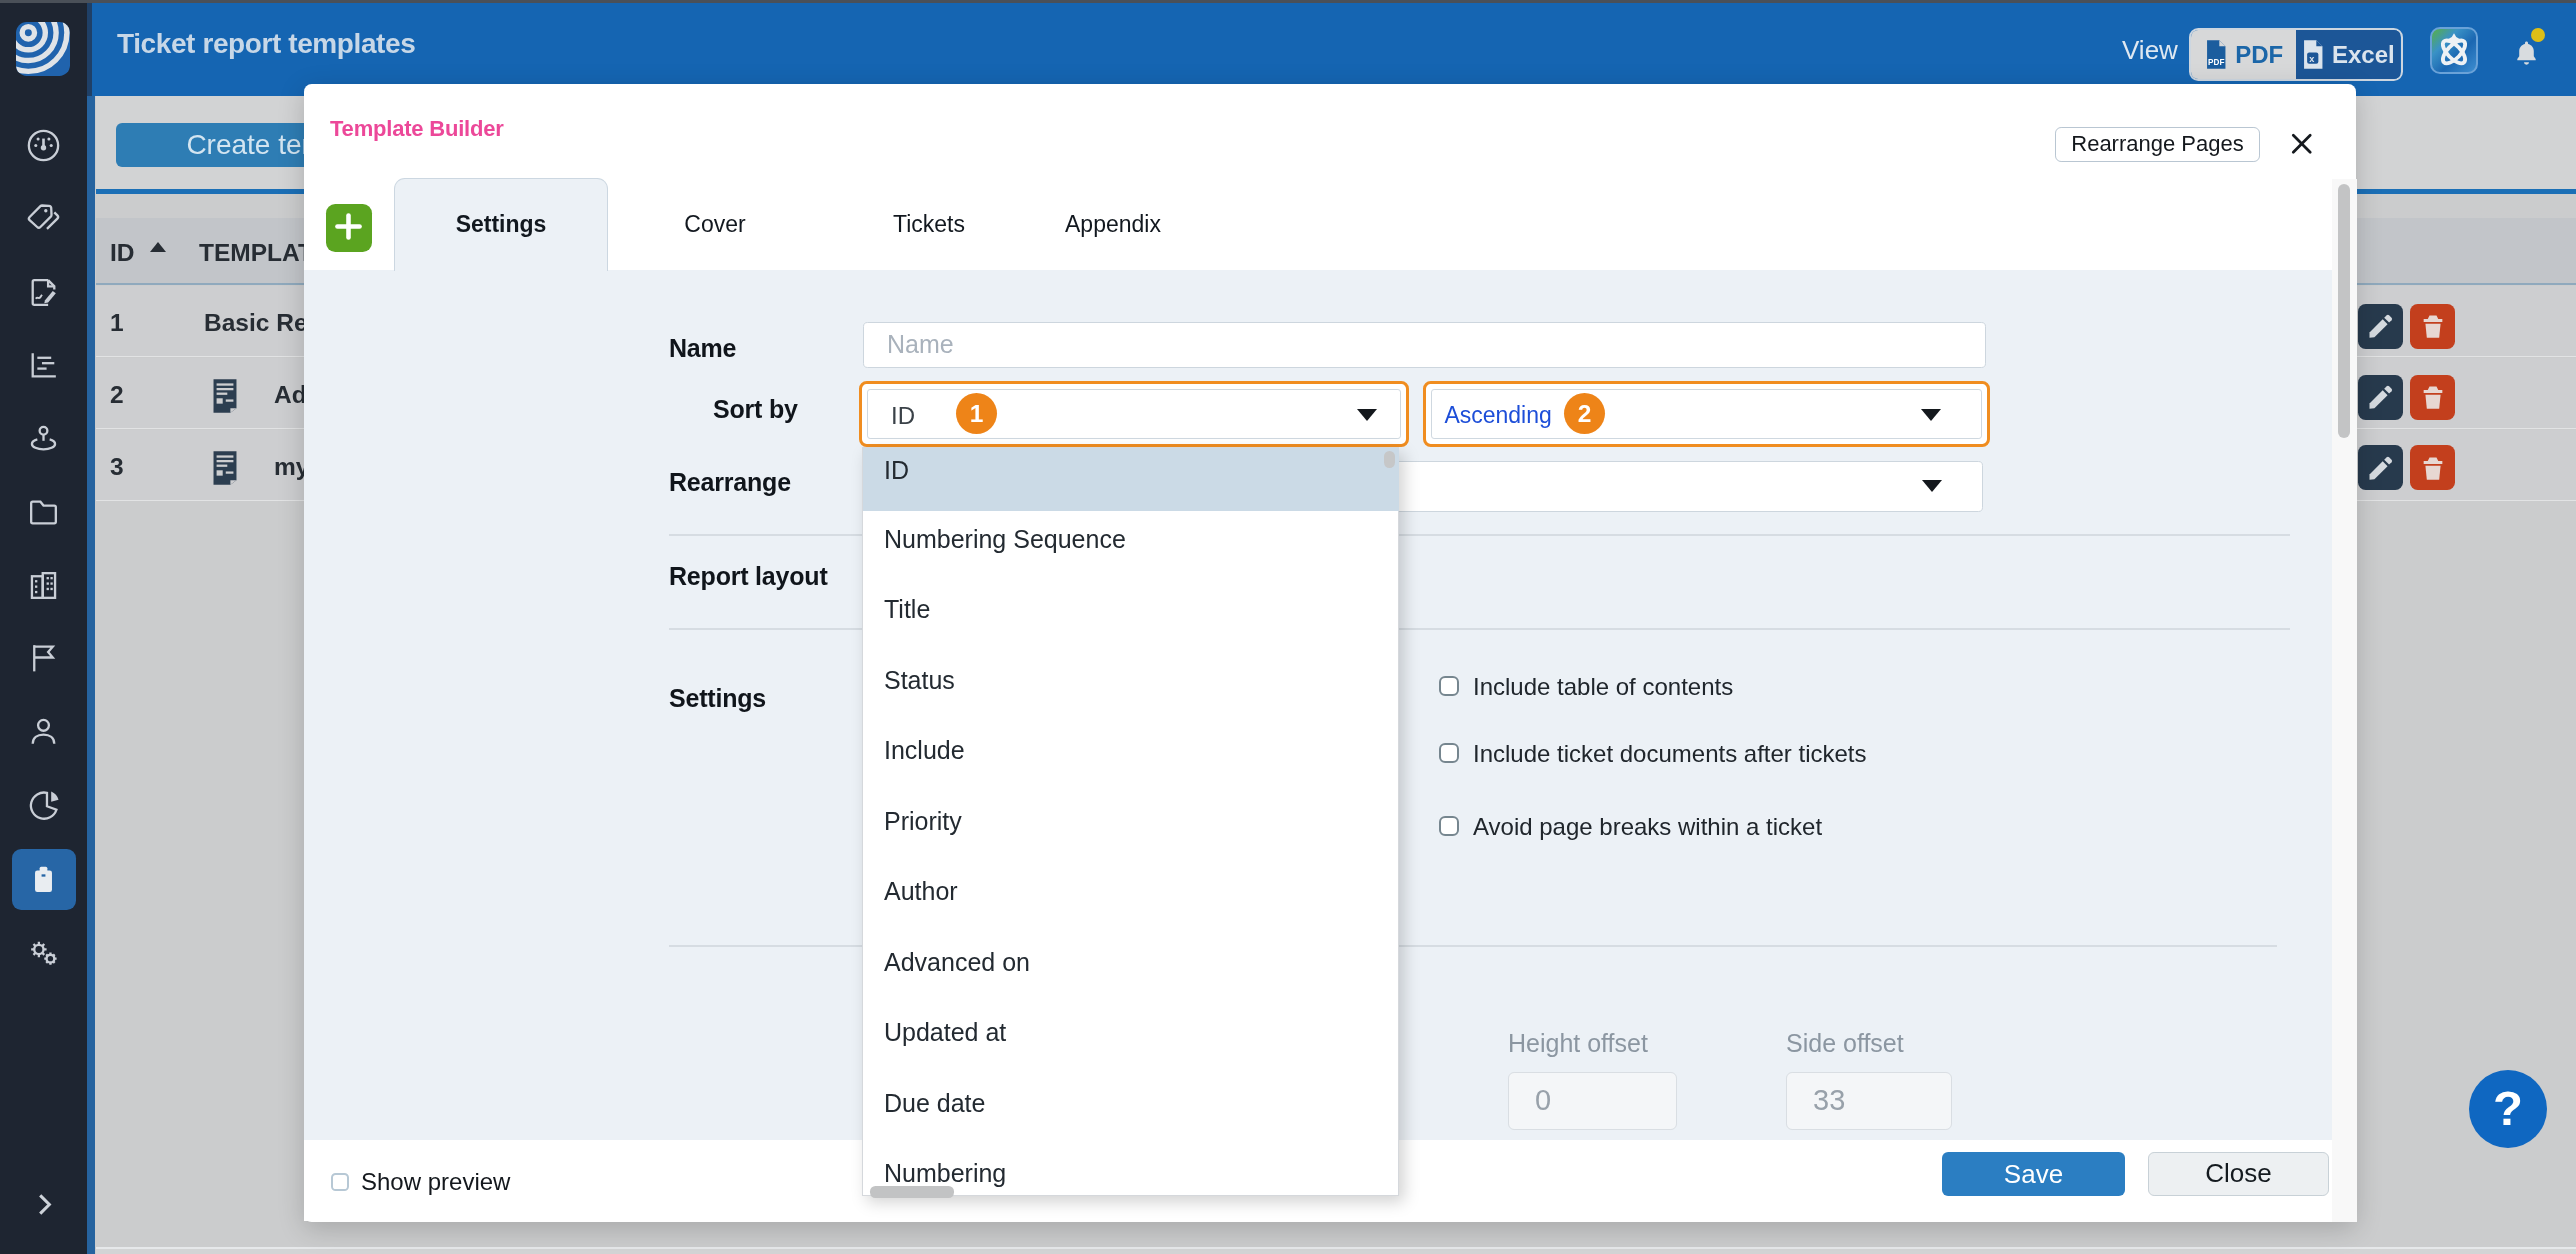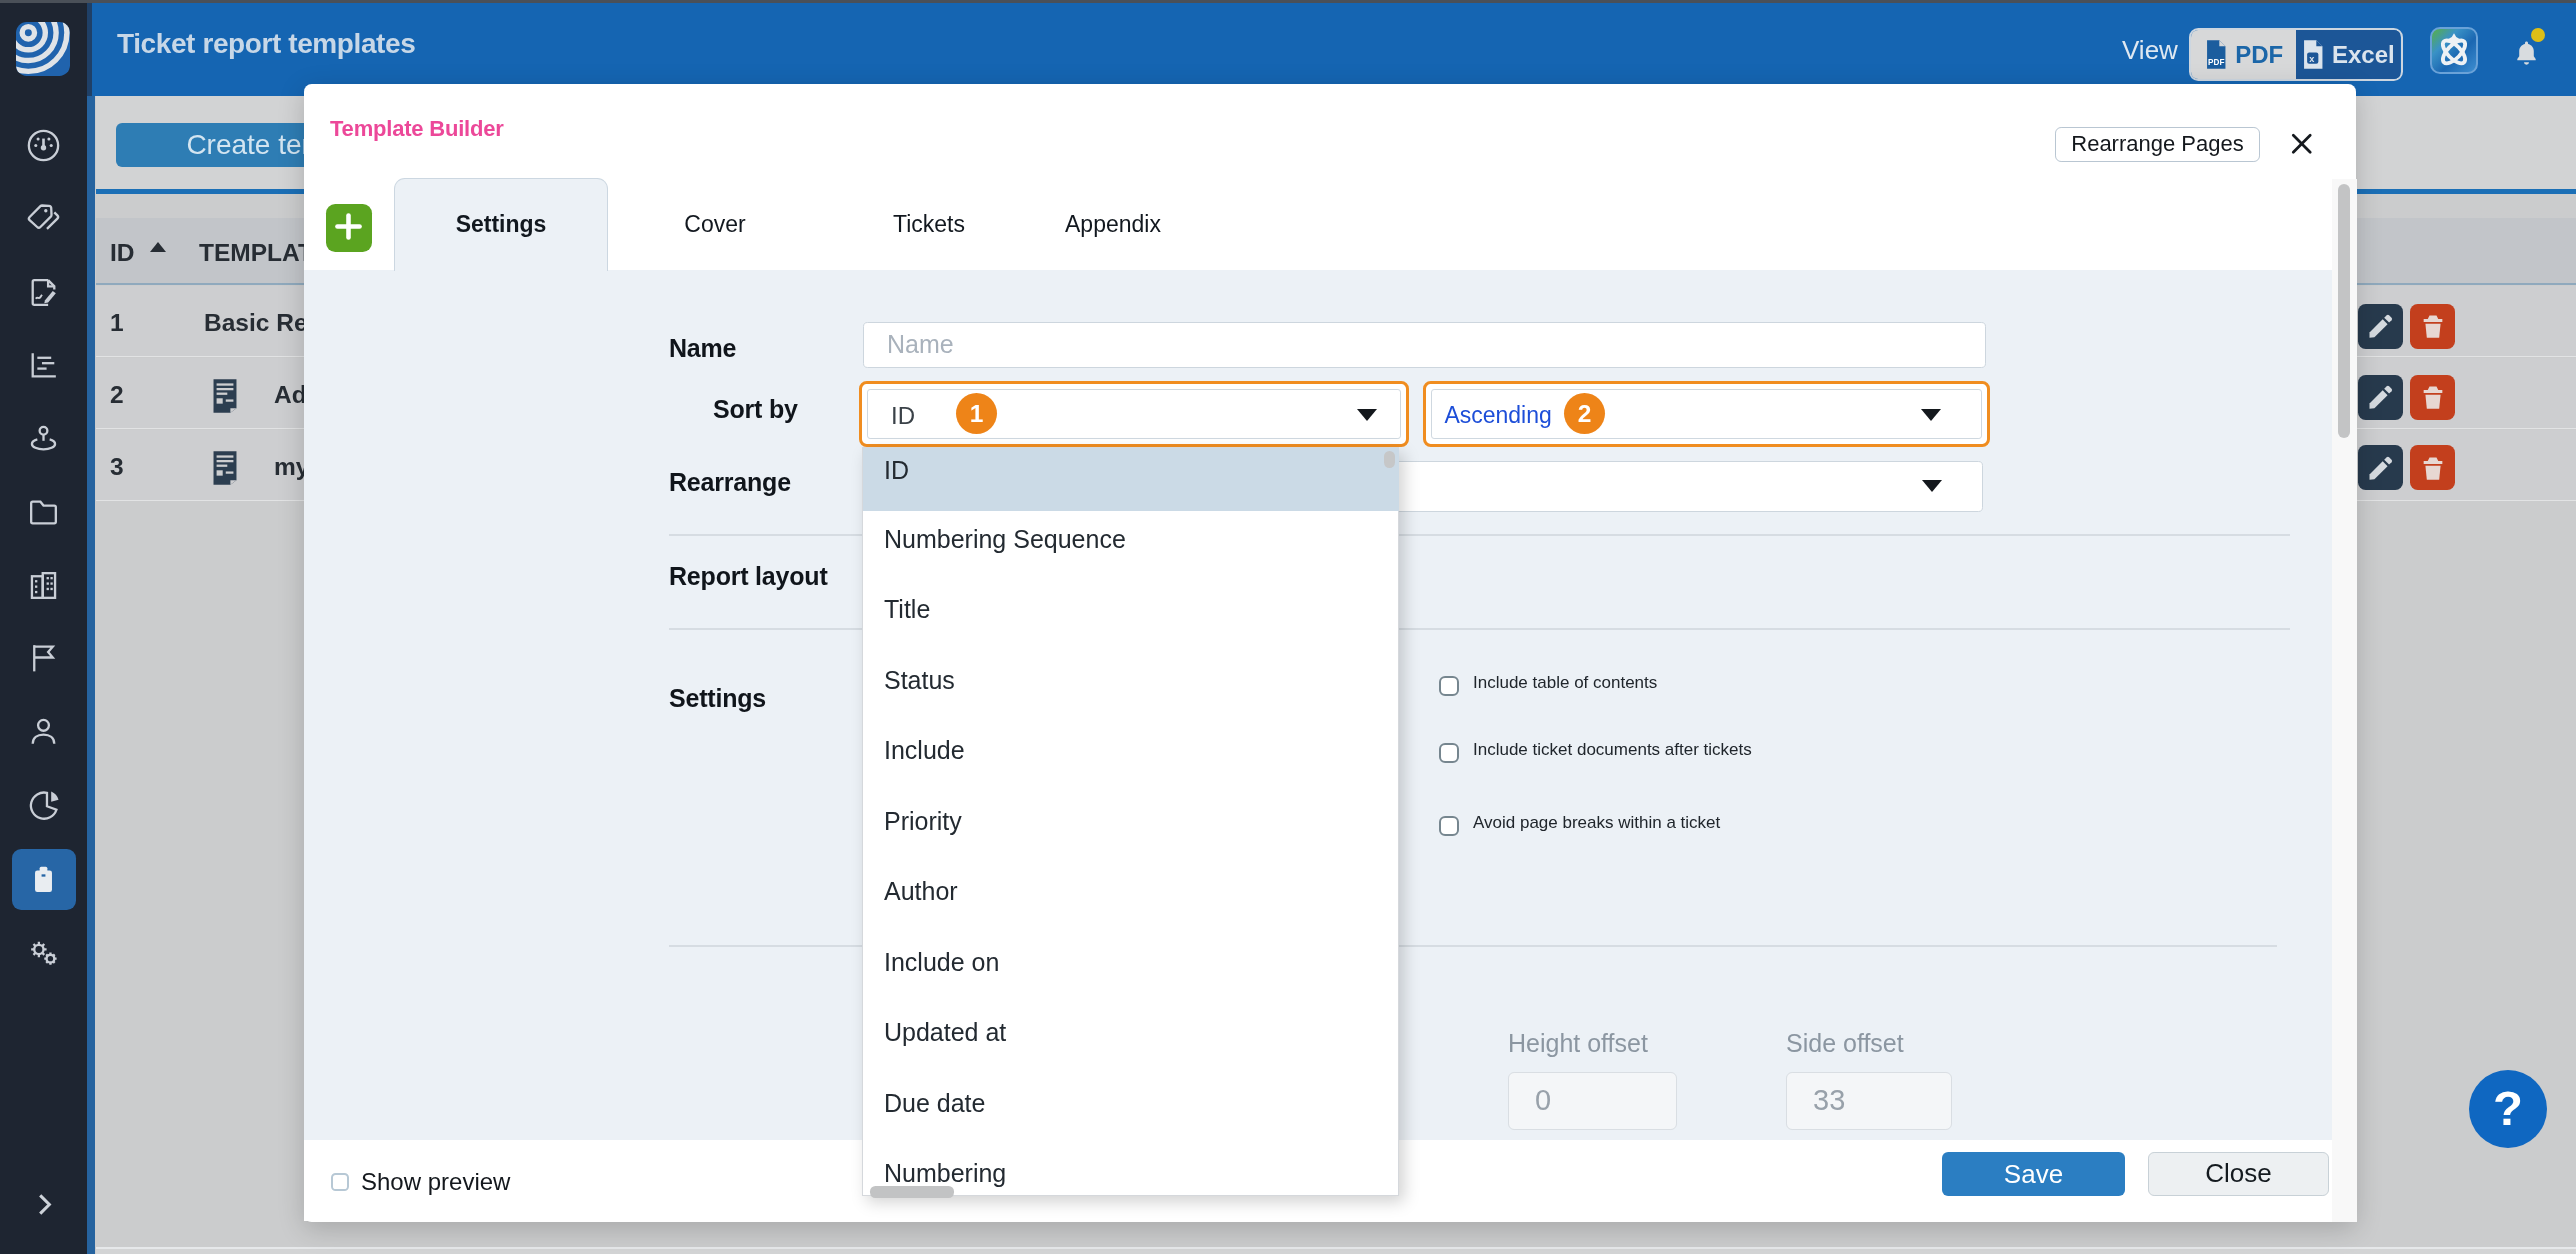--- a/index.html
+++ b/index.html
@@ -68,21 +68,21 @@
 
 .flabel { left:365px; font-size:25px; font-weight:bold; color:#10151b; letter-spacing:-0.2px; }
 #nameinput { left:559px; top:238px; width:1123px; height:46px; background:#fff; border:1.5px solid #cdd6de; border-radius:4.6px; font-size:25px; color:#a9b2bc; line-height:43px; padding-left:23px; }
 .orangebox { top:297px; height:66px; border:3.8px solid #f08d20; border-radius:7.7px; background:#fff; }
 .innersel { position:absolute; left:4.6px; top:4.6px; right:4.6px; bottom:4.6px; border:1.5px solid #cfd8e0; border-radius:3.1px; background:#fff; }
 .selcaret { width:0; height:0; border-left:10px solid transparent; border-right:10px solid transparent; border-top:12.3px solid #14181d; }
 .badge { top:309px; width:41px; height:41px; border-radius:50%; background:#ee8418; color:#fff; font-size:24.5px; font-weight:bold; text-align:center; line-height:41px; }
 #visiblesel { left:564px; top:377px; width:1115px; height:51px; background:#fff; border:1.5px solid #cdd6de; border-radius:4.6px; }
 .divider { left:365px; height:1.5px; background:#d6dce2; }
 .cb { width:20px; height:20px; border:2.3px solid #76868f; border-radius:6.1px; background:#fff; }
-.cblbl { left:1169px; font-size:17px; color:#20262c; }
+.cblbl { left:1169px; font-size:24px; color:#20262c; }
 .offlbl { top:945px; font-size:25px; color:#8b96a1; }
 .offinput { top:988px; height:58px; background:#f4f6f8; border:1.5px solid #d9dee3; border-radius:6.1px; font-size:29px; color:#98a1aa; line-height:54px; padding-left:26px; }
 #showprev-cb { left:27px; top:1089px; width:18.4px; height:18.4px; border:2.3px solid #b7c8d5; border-radius:4.6px; background:#fff; }
 #showprev-lbl { left:57px; top:1084px; font-size:24px; color:#14181d; }
 #savebtn { left:1638px; top:1068px; width:183px; height:44px; border-radius:6.1px; background:#2b7ec2; color:#fff; font-size:26px; text-align:center; line-height:44px; }
 #closebtn { left:1844px; top:1068px; width:181px; height:44px; border-radius:6.1px; background:#edf0f2; border:1.5px solid #c8d1d7; color:#141a1f; font-size:26px; text-align:center; line-height:41px; }
 
 
 #ddpanel { left:558px; top:363px; width:537px; height:749px; background:#fff; border:0.8px solid #d5d8dc; box-shadow:4.6px 6.1px 15.3px rgba(0,0,0,0.18); }
 #ddhl { left:0; top:0; width:536px; height:63px; background:#cbdae6; }
@@ -355,21 +355,21 @@
 <div id="ddpanel" class="abs">
   <div id="ddhl" class="abs"></div>
   <div class="abs dditem" style="top:293px;"></div>
   <div class="abs dditem" style="top:7.7px;">ID</div>
   <div class="abs dditem" style="top:77px;">Numbering Sequence</div>
   <div class="abs dditem" style="top:147px;">Title</div>
   <div class="abs dditem" style="top:218px;">Status</div>
   <div class="abs dditem" style="top:288px;">Include</div>
   <div class="abs dditem" style="top:359px;">Priority</div>
   <div class="abs dditem" style="top:429px;">Author</div>
-  <div class="abs dditem" style="top:500px;">Include on</div>
+  <div class="abs dditem" style="top:500px;">Advanced on</div>
   <div class="abs dditem" style="top:570px;">Updated at</div>
   <div class="abs dditem" style="top:641px;">Due date</div>
   <div class="abs dditem" style="top:711px;">Numbering</div>
   <div id="ddvthumb" class="abs"></div>
   <div id="ddhthumb" class="abs"></div>
 </div>
 </div>
 
 
 </body></html>

